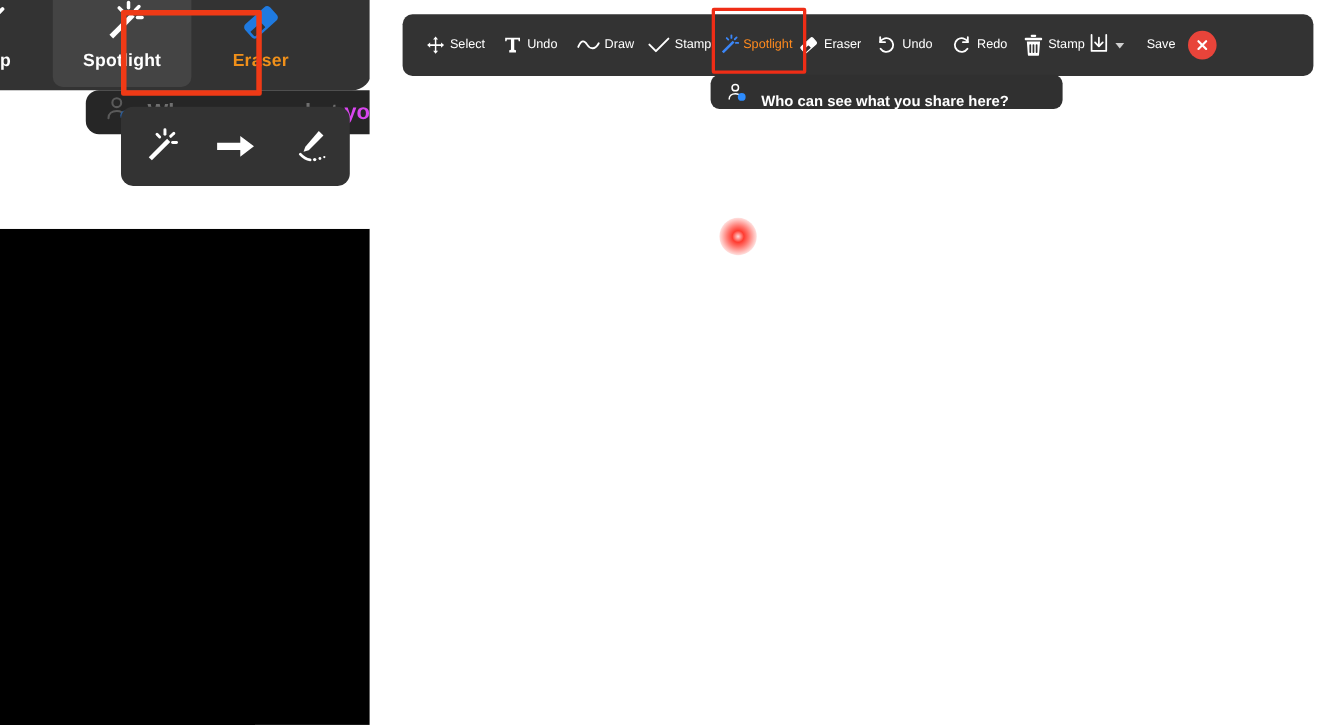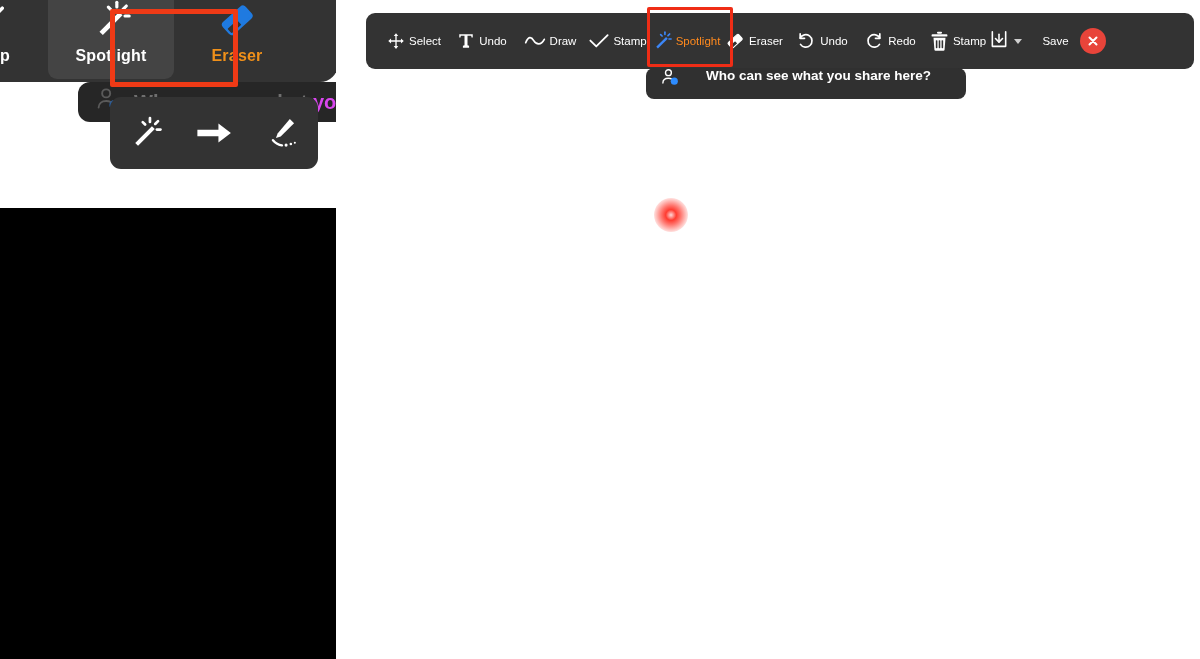--- a/index.html
+++ b/index.html
@@ -110,22 +110,22 @@
   
   #share-tooltip {
     position: absolute;
     left: 646px;
     top: 68px;
     width: 320px;
     height: 31px;
     background: #303030;
     border-radius: 8px;
     display: flex;
-    align-items: flex-start;
-    gap: 26px;
+    align-items: flex-end;
+    gap: 12px;
     padding: 0 15px;
     box-sizing: border-box;
     z-index: 30;
   }
   #share-tooltip .tt-text {
     color: #ffffff;
     font-size: 13.5px;
     font-weight: bold;
     white-space: nowrap;
   }

